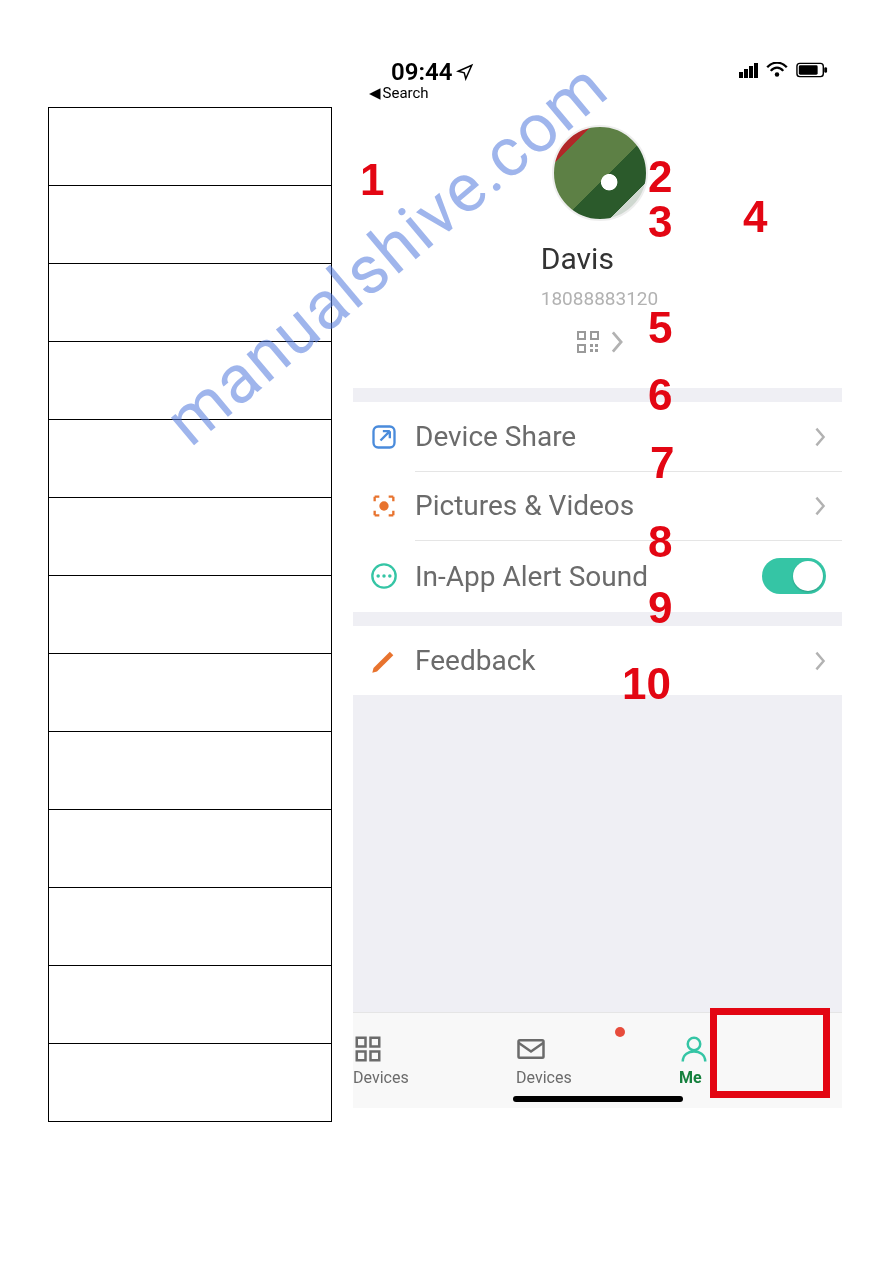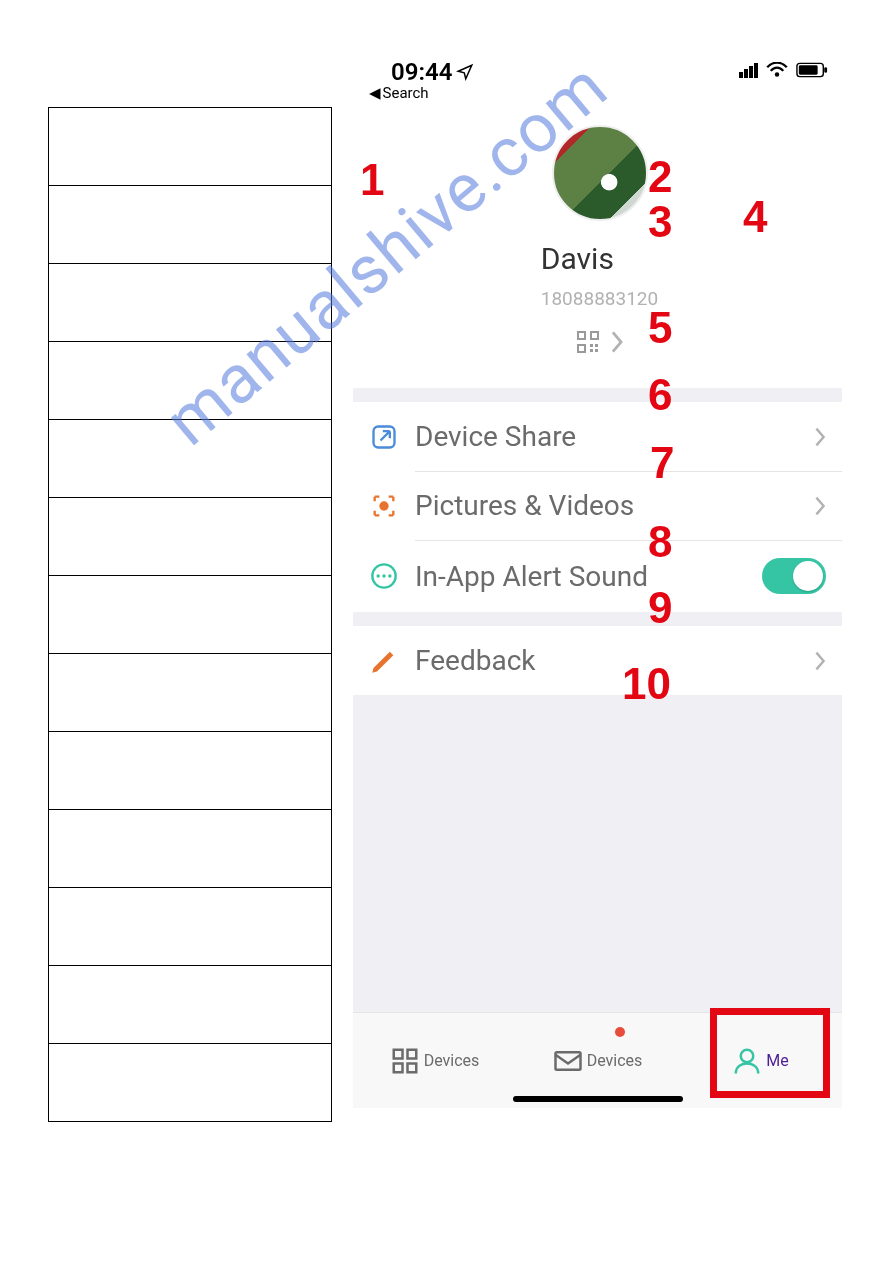--- a/index.html
+++ b/index.html
@@ -148,29 +148,28 @@
     position:absolute;
     bottom:0; left:0; right:0;
     height: 96px;
     background:#f8f8f8;
     border-top:1px solid #e5e5e5;
     display:flex;
   }
   .nav-item {
     flex:1;
     display:flex;
-    flex-direction:row;
-    align-items:center;
+    flex-direction:column;
     justify-content:center;
     gap:4px;
     font-size:16px;
     color:#6b6b6b;
     position: relative;
   }
-  .nav-item.active { color:#4c1d95; }
+  .nav-item.active { color:#15803d;font-weight:bold; }
   .nav-badge {
     position:absolute; top:14px; right:54px;
     width:10px; height:10px; background:#e74c3c; border-radius:50%;
   }
 
   
   .red-box {
     position:absolute;
     right: 12px;
     bottom: 10px;

